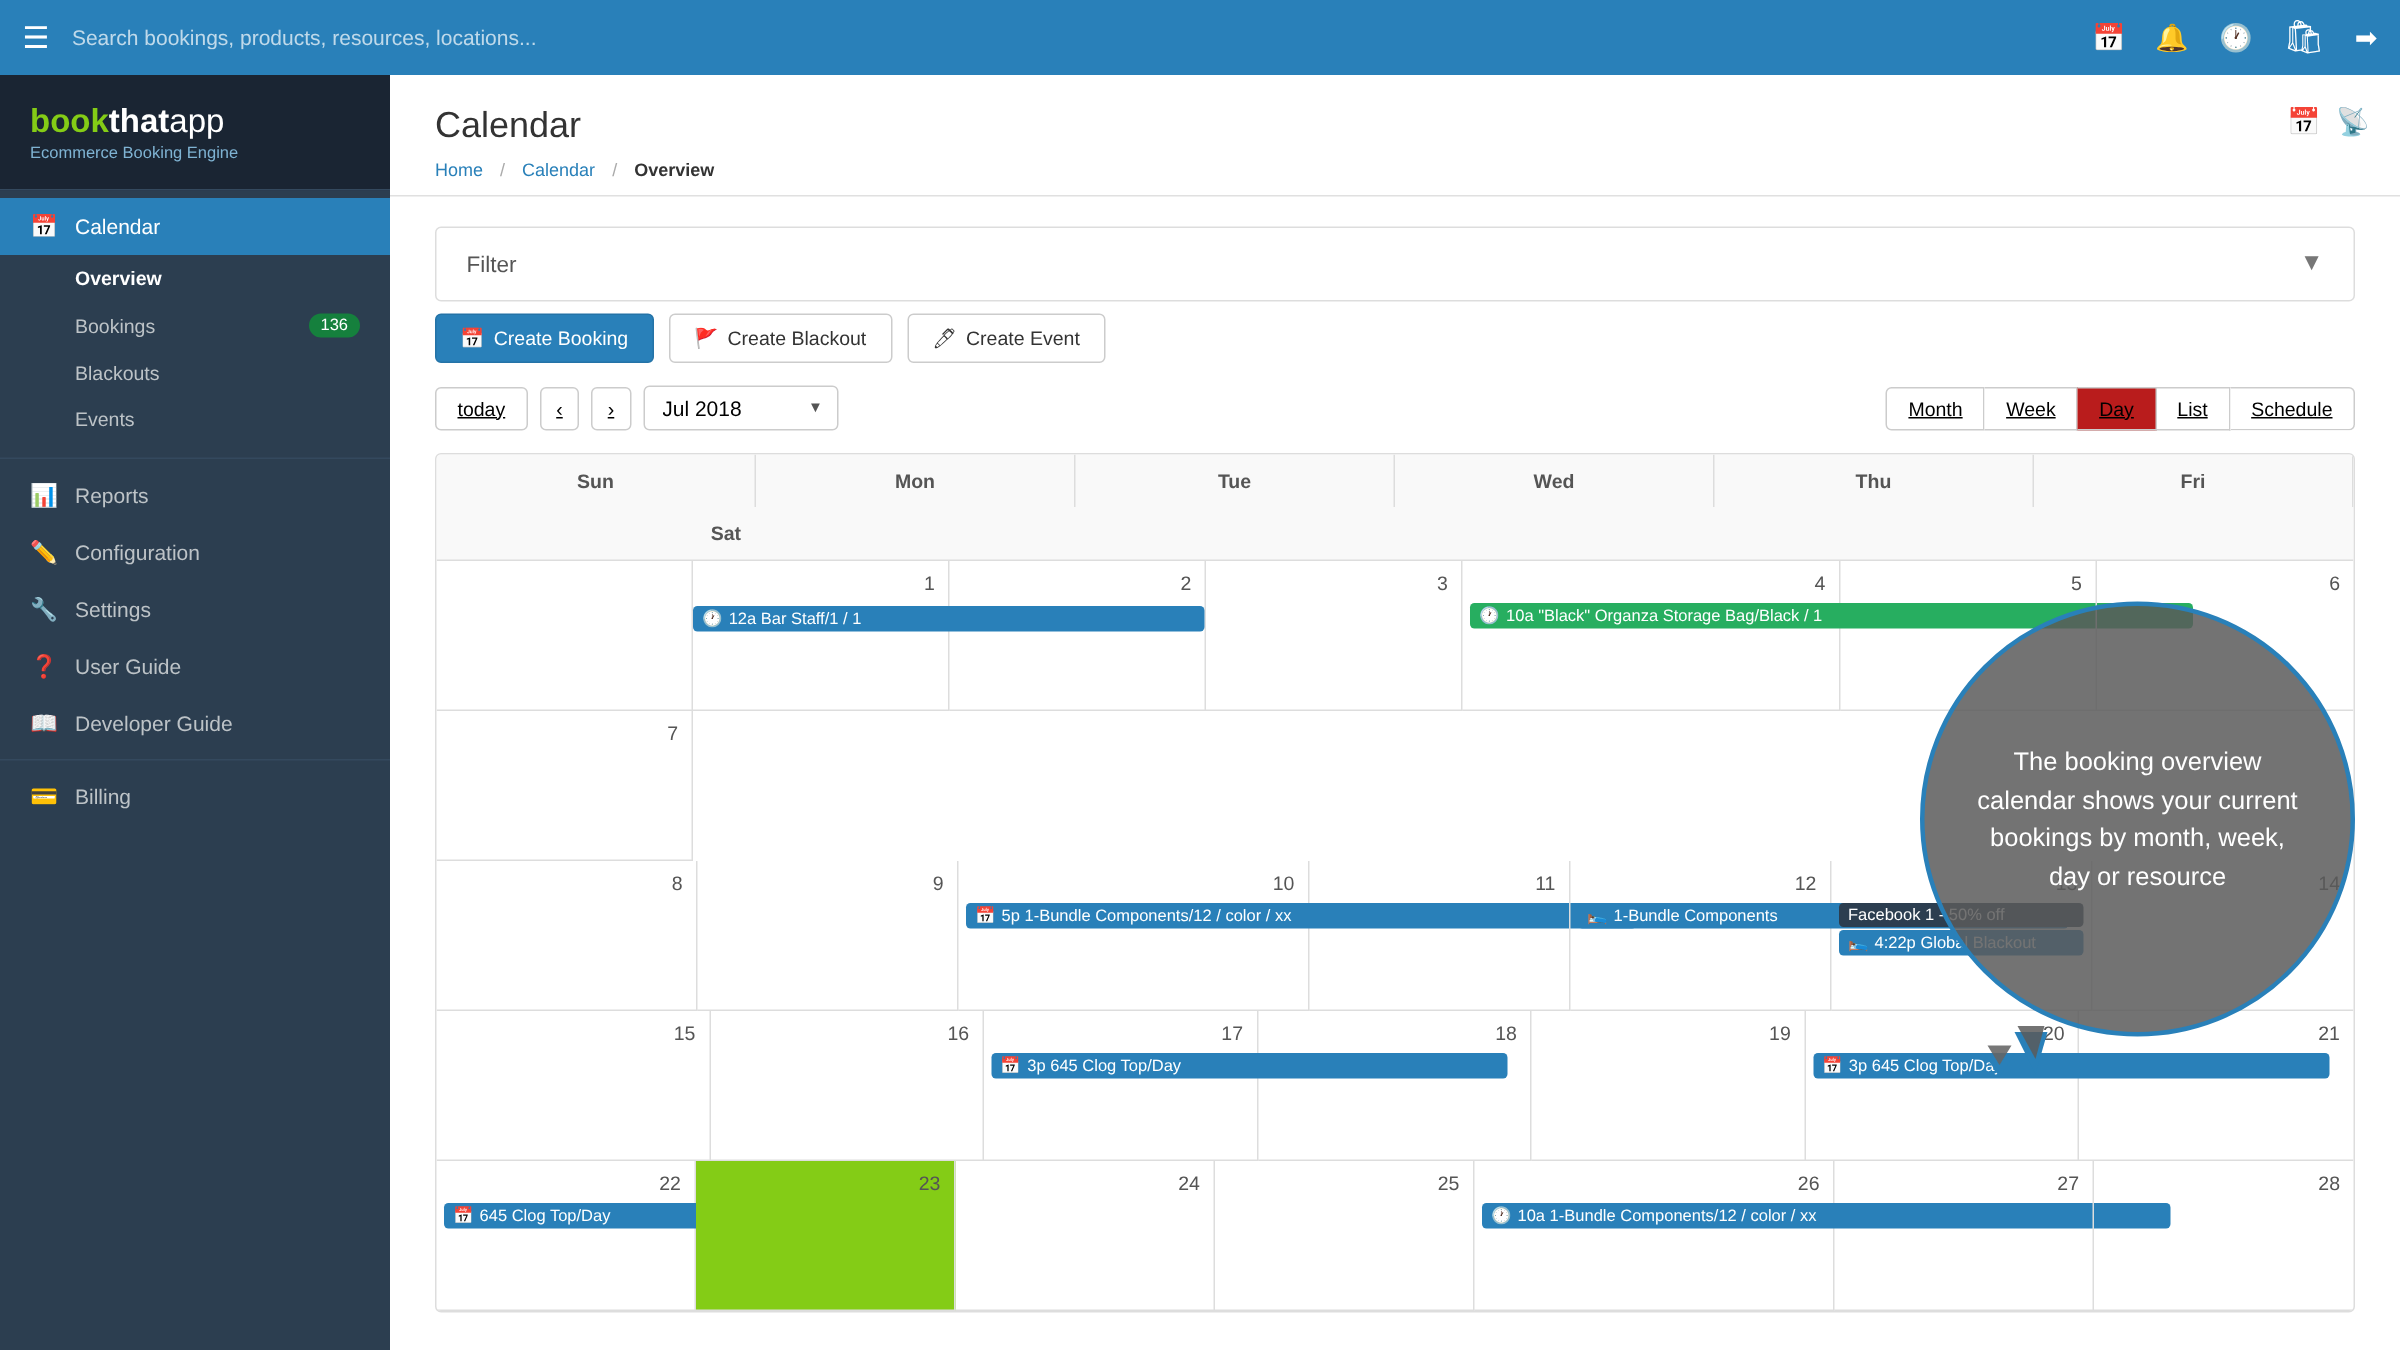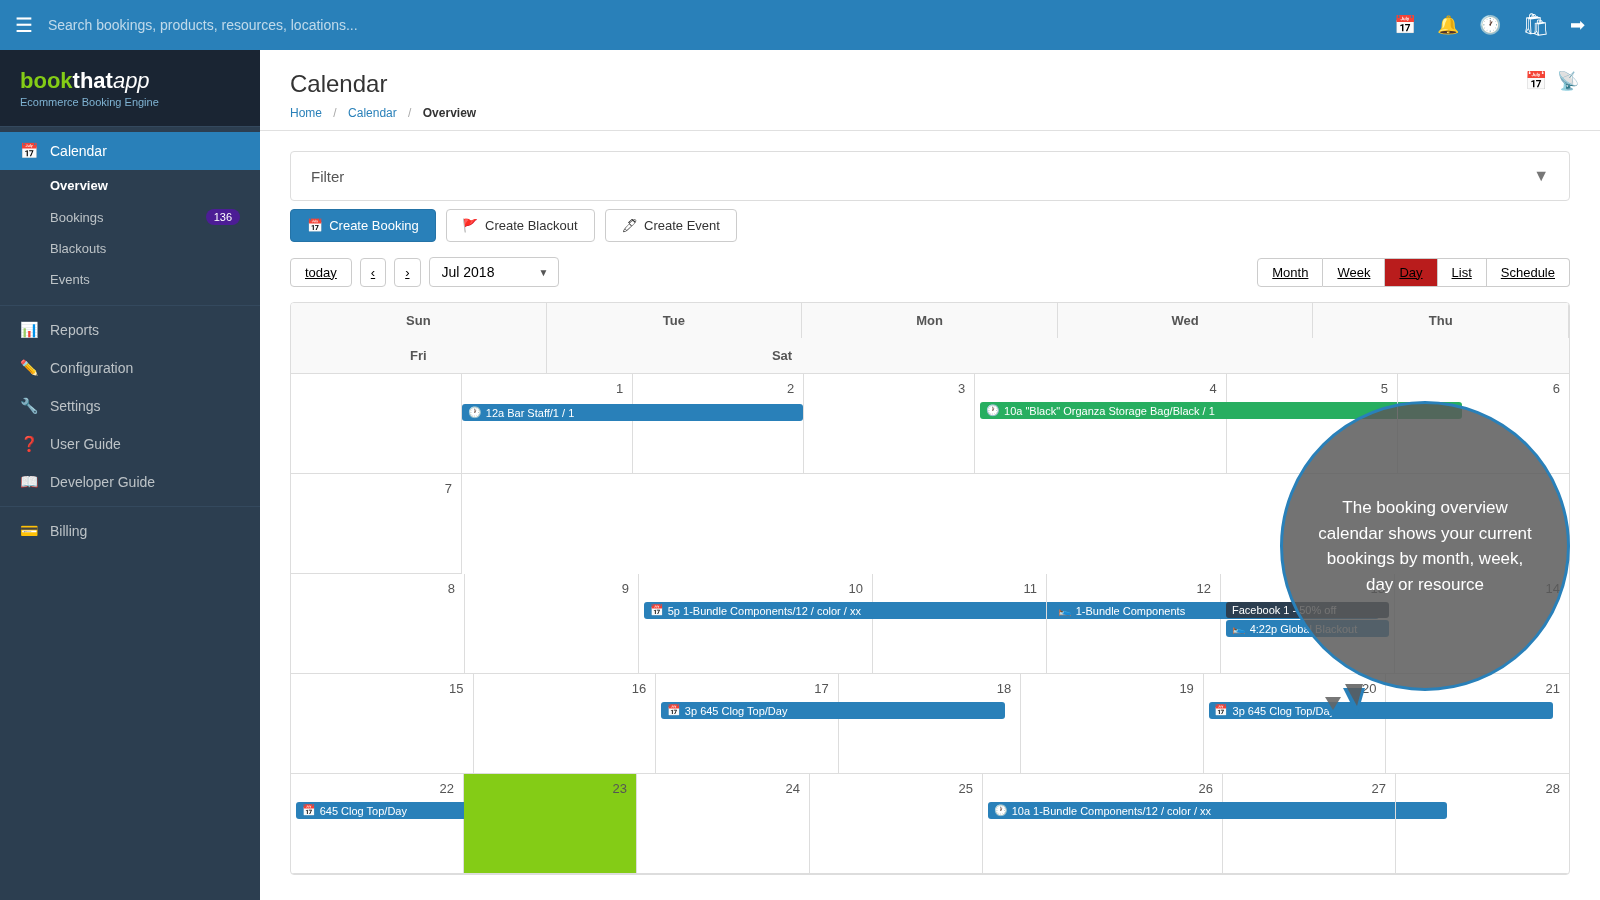--- a/index.html
+++ b/index.html
@@ -65,21 +65,21 @@
       display: flex;
       align-items: center;
       padding: 8px 20px 8px 50px;
       color: #bdc3c7;
       cursor: pointer;
       font-size: 13px;
     }
     .sidebar-sub-item.active { color: white; font-weight: 600; }
     .badge {
       margin-left: auto;
-      background: #4c1d95;
+      background: #15803d;
       color: white;
       border-radius: 10px;
       padding: 2px 8px;
       font-size: 11px;
     }
     .divider { border-top: 1px solid #34495e; margin: 5px 0; }
 
     
     .main {
       flex: 1;
@@ -205,21 +205,21 @@
     .view-btn.active { background: #b91c1c; }
 
     
     .calendar {
       border: 1px solid #ddd;
       border-radius: 4px;
       overflow: hidden;
     }
     .cal-header {
       display: grid;
-      grid-template-columns: repeat(5, 1fr);
+      grid-template-columns: repeat(6, 1fr);
       background: #f9f9f9;
       border-bottom: 1px solid #ddd;
     }
     .cal-header .day-name {
       text-align: center;
       padding: 10px;
       font-weight: 600;
       color: #555;
       font-size: 13px;
       border-right: 1px solid #ddd;
@@ -312,21 +312,21 @@
     <span style="font-size:22px;">🛍</span>
     <span>➡</span>
   </div>
 </nav>
 
 <div class="layout">
 
   <aside class="sidebar">
     <div class="sidebar-logo">
       <div class="brand">
-        <span style="color:#84cc16;font-weight:700;">book</span><span style="font-weight:700;color:white;">that</span><span style="color:white;font-weight:300;font-style:italic;">app</span>
+        <span style="color:#84cc16;font-weight:700;">book</span><span style="font-weight:700;color:white;">that</span><span style="color:white;font-weight:300;">app</span>
       </div>
       <div class="sub">Ecommerce Booking Engine</div>
     </div>
 
     <div class="sidebar-section">
       <div class="sidebar-item active">
         <span class="icon">📅</span>
         <span>Calendar</span>
       </div>
       <div class="sidebar-sub-item active">
@@ -431,22 +431,22 @@
           <button class="view-btn">Week</button>
           <button class="view-btn active">Day</button>
           <button class="view-btn">List</button>
           <button class="view-btn">Schedule</button>
         </div>
       </div>
 
       <div class="calendar">
         <div class="cal-header">
           <div class="day-name">Sun</div>
+          <div class="day-name">Mon</div>
           <div class="day-name">Tue</div>
-          <div class="day-name">Mon</div>
           <div class="day-name">Wed</div>
           <div class="day-name">Thu</div>
           <div class="day-name">Fri</div>
           <div class="day-name">Sat</div>
         </div>
 
         <div class="cal-body" style="display:block;">
 
           <div style="display:grid;grid-template-columns:repeat(7,1fr);position:relative;">
             <div class="cal-cell">

